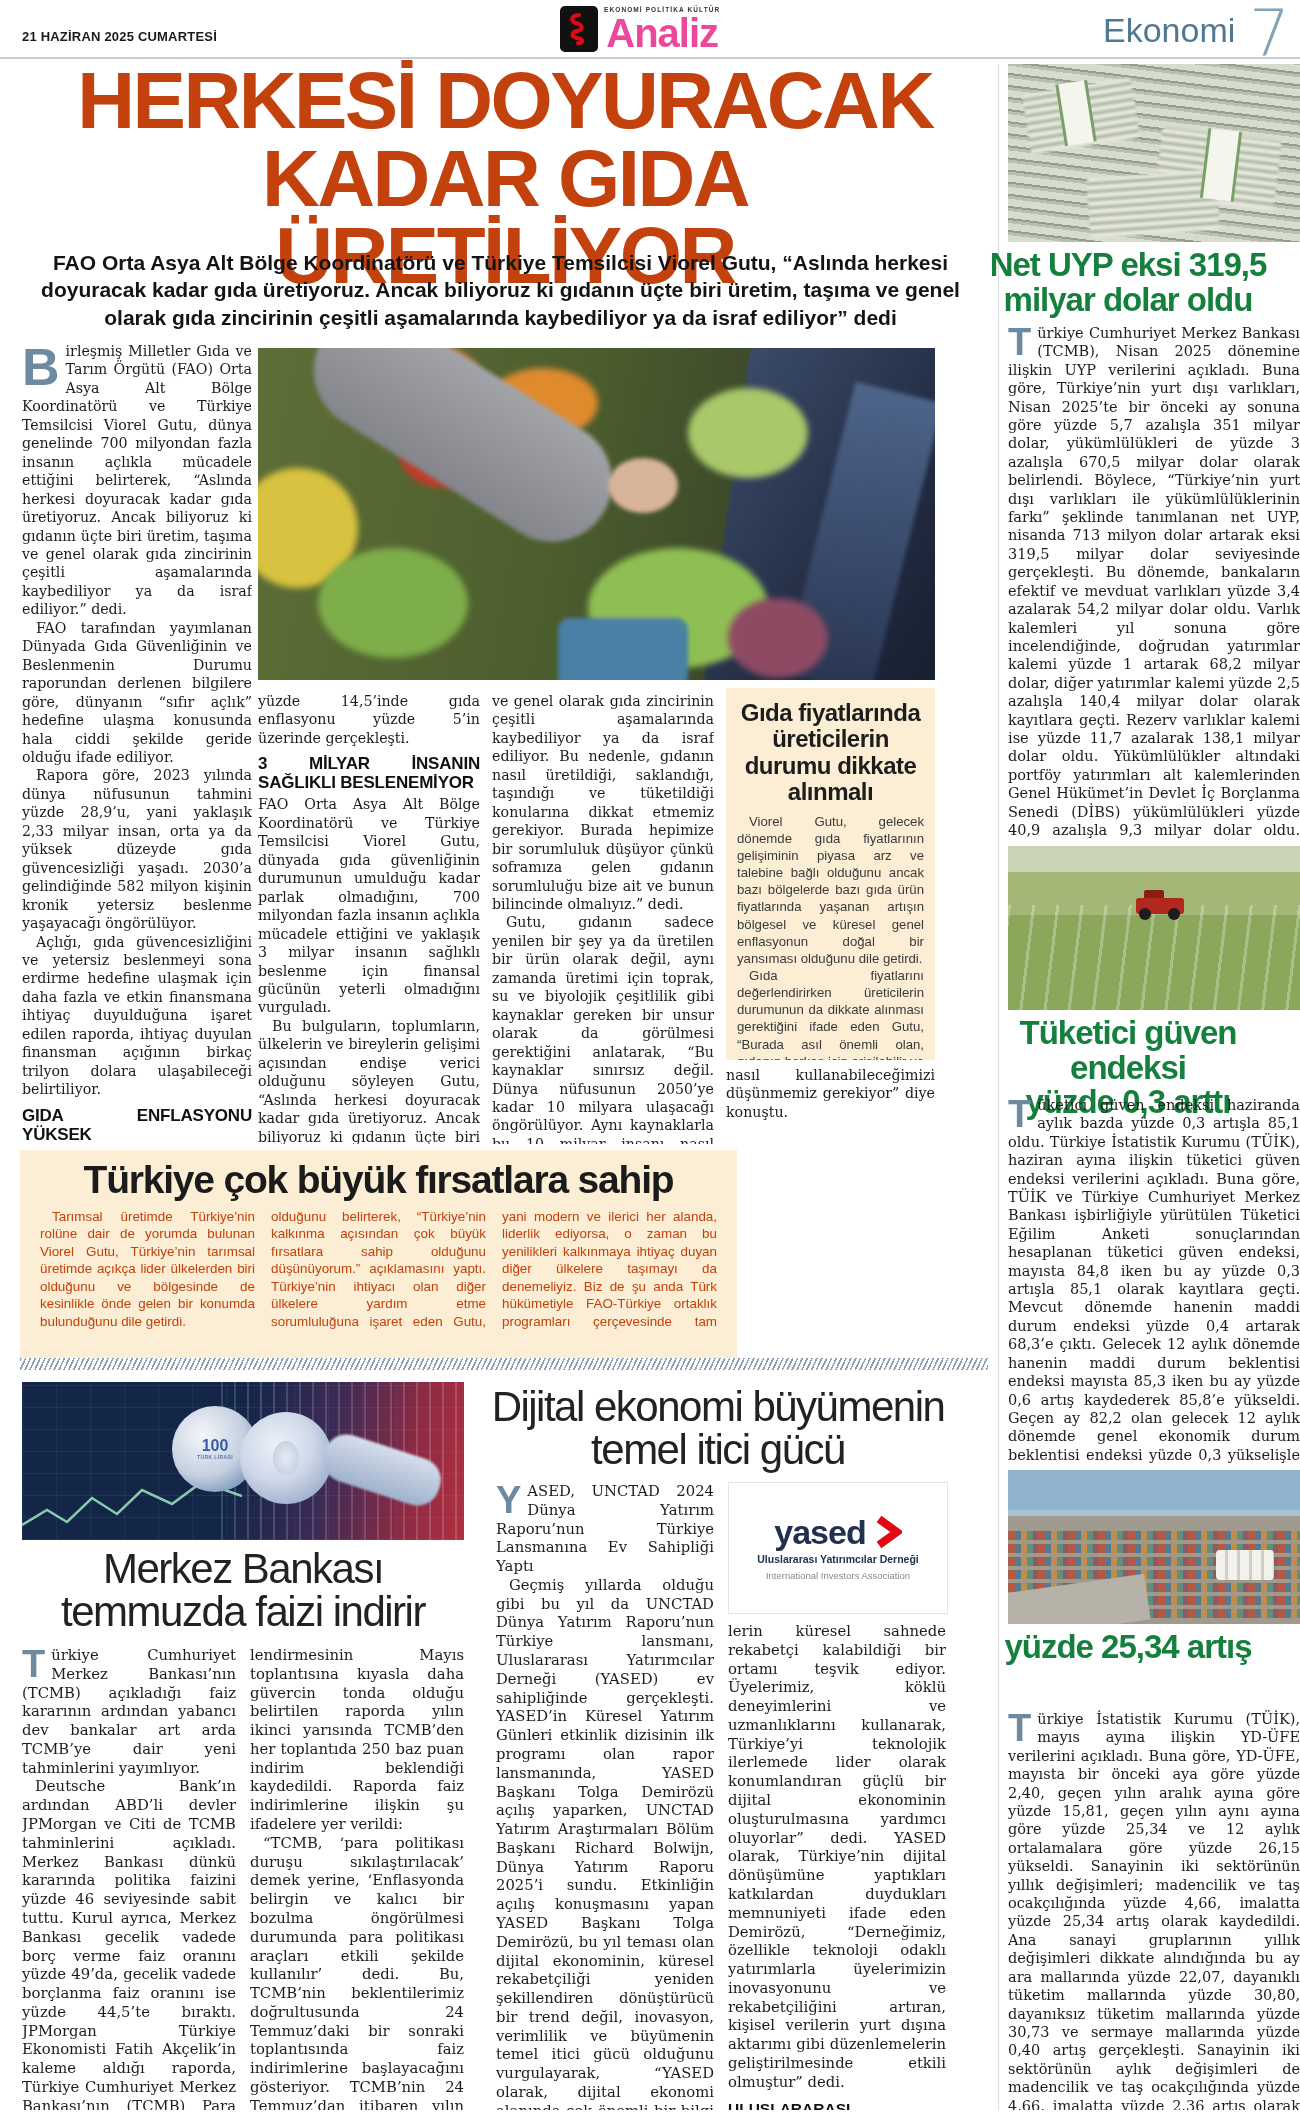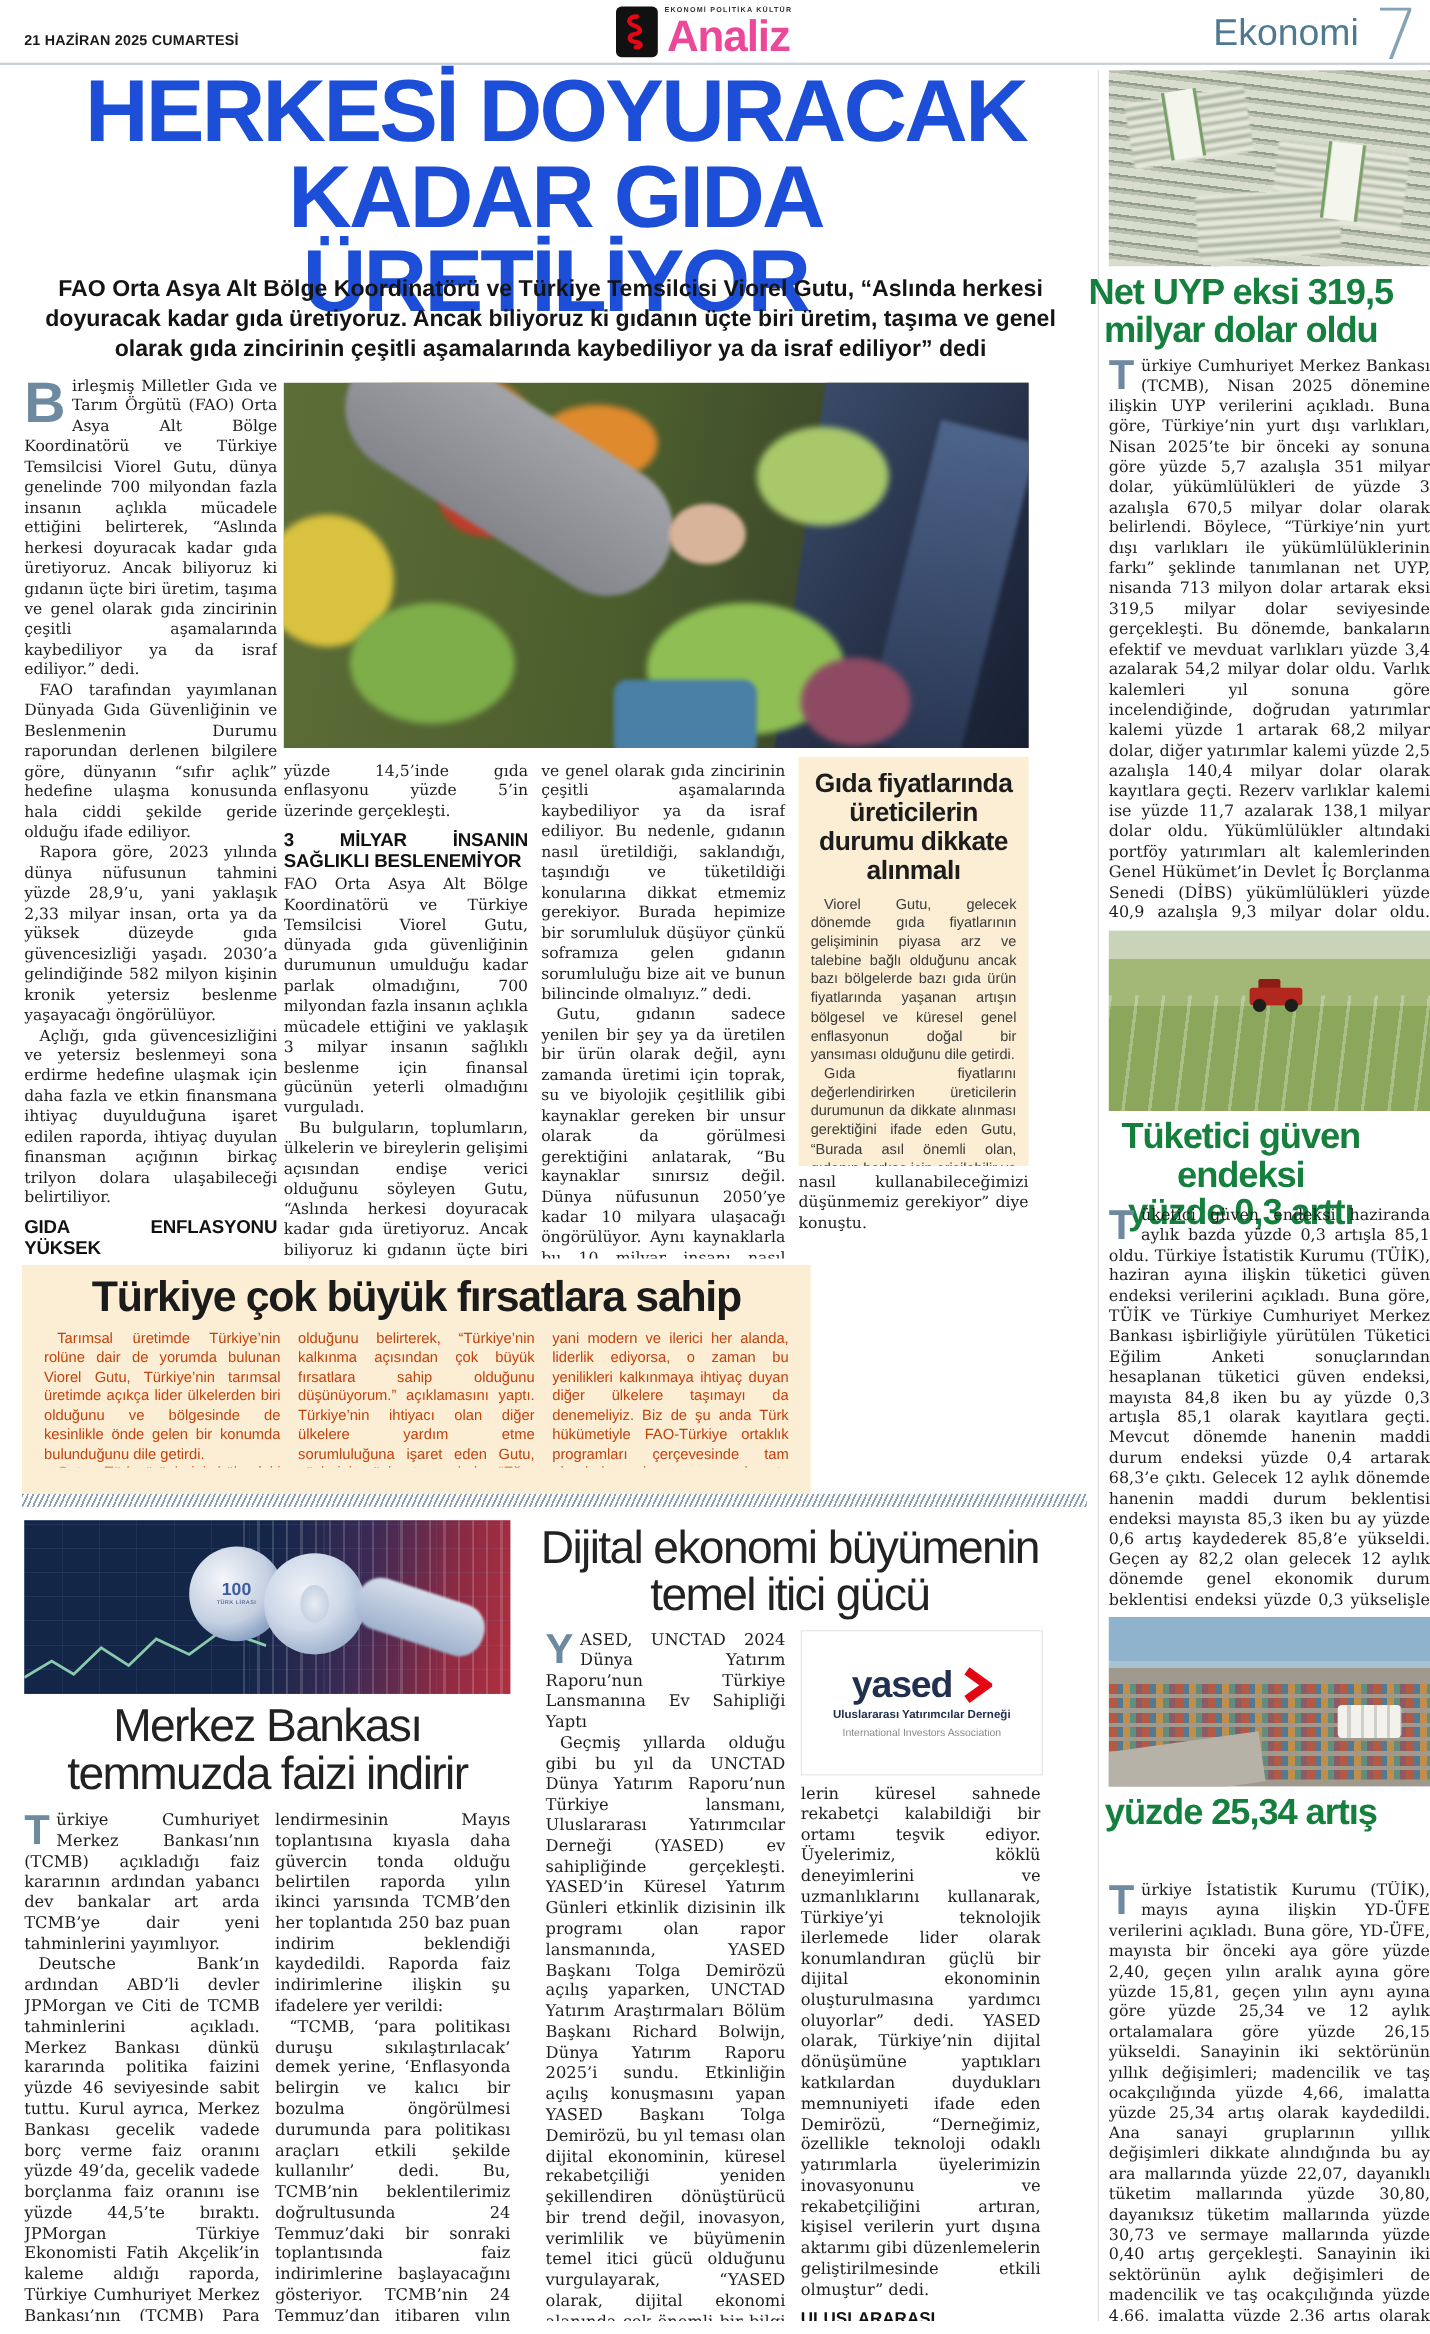--- a/index.html
+++ b/index.html
@@ -12,21 +12,21 @@
   .brand-text{display:flex;flex-direction:column;align-items:center;}
   .brand-tagline{font:700 6.5px/1 "Liberation Sans",sans-serif;color:#333;letter-spacing:1.1px;margin-bottom:1px;}
   .brand-word{font:800 40px/0.9 "Liberation Sans",sans-serif;color:#ec4899;letter-spacing:-1px;text-align:right;}
   .section-area{position:absolute;left:1040px;top:8px;width:250px;display:flex;align-items:flex-start;justify-content:flex-end;gap:14px;}
   .section-label{font:400 34px/1.3 "Liberation Sans",sans-serif;color:#4f7991;}
   .page-number{font:300 64px/0.8 "DejaVu Sans",sans-serif;color:#85a3b6;}
   .header-rule{position:absolute;left:0;top:57px;width:1300px;height:2px;background:#c6cfd6;}
   .v-rule{position:absolute;left:998px;top:64px;width:1px;height:2046px;background:#dcdcdc;}
   
   .lead-headline{position:absolute;left:25px;top:62px;width:960px;margin:0;text-align:center;
-      font:800 80px/0.97 "Liberation Sans",sans-serif;letter-spacing:-2.5px;color:#1d4ed8;}
+      font:800 80px/0.97 "Liberation Sans",sans-serif;letter-spacing:-2.5px;color:#c2410c;}
   .lead-subhead{position:absolute;left:38px;top:249px;width:925px;margin:0;text-align:center;
       font:700 21px/1.3 "Liberation Sans",sans-serif;color:#141414;}
   .col{position:absolute;overflow:hidden;font-size:14.2px;line-height:1.3;text-align:justify;}
   .col p{margin:0;text-indent:14px;}
   .col p.first{text-indent:0;}
   .colsub{margin:7px 0 3px;font:800 17px/1.12 "Liberation Sans",sans-serif;color:#111;text-indent:0;letter-spacing:-.2px;}
   .lead-col1{left:22px;top:342px;width:230px;height:802px;}
   .lead-col2{left:258px;top:692px;width:222px;height:452px;}
   .lead-col3{left:492px;top:692px;width:222px;height:452px;}
   .col4-tail{left:726px;top:1066px;width:209px;height:78px;}

